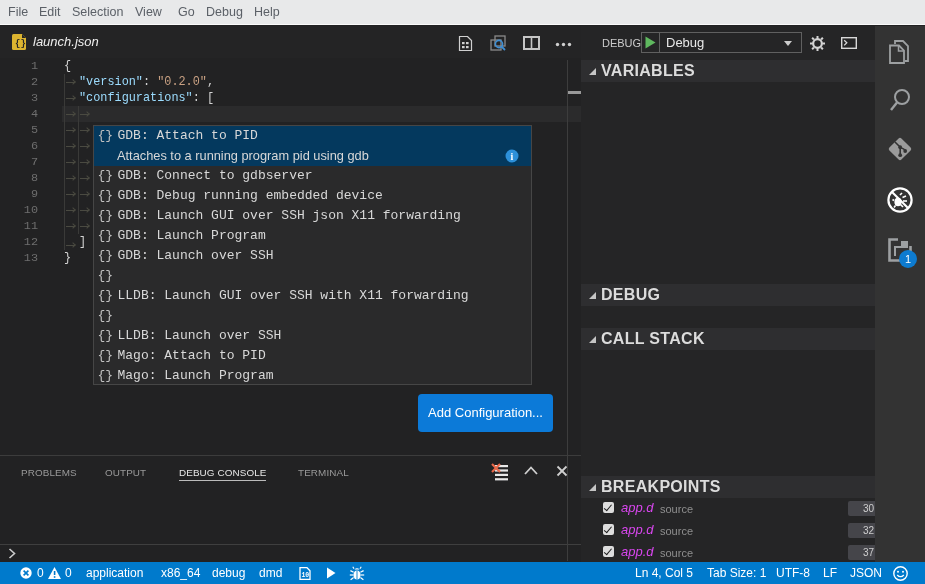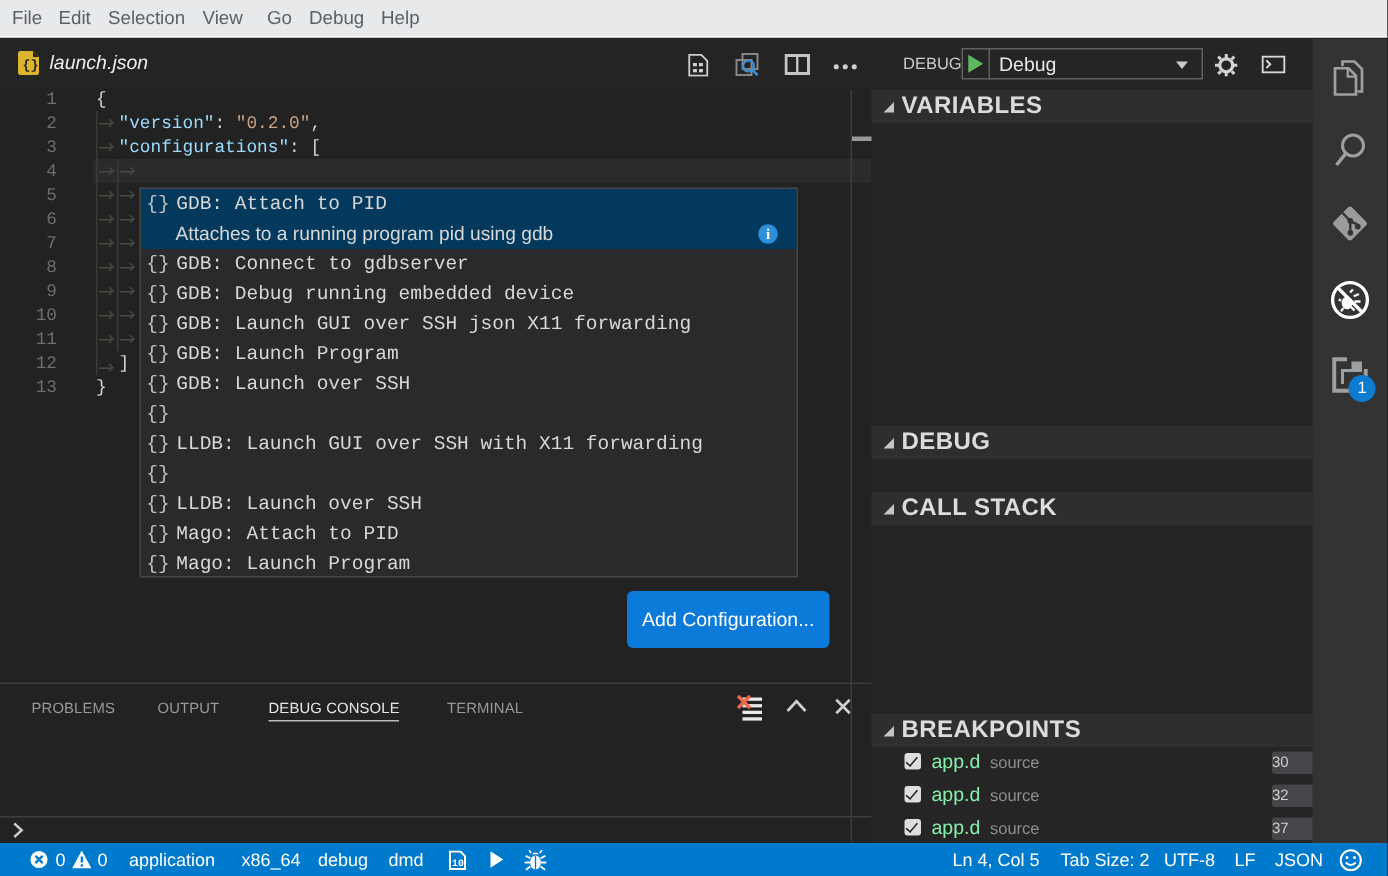--- a/index.html
+++ b/index.html
@@ -67,25 +67,25 @@
 .shead .tw { position:absolute; left:8px; top:8px; width:0; height:0;
   border-left:7px solid transparent; border-bottom:7px solid #c5c5c5; }
 .shead .ht { position:absolute; left:20px; top:0; height:22px; line-height:22px;
   font-size:16px; font-weight:bold; color:#dcdcdc; letter-spacing:0.3px; }
 .brow { position:absolute; left:0; width:294px; height:22px; }
 .cb { position:absolute; left:22px; top:5px; width:11px; height:11px; background:#dddddd;
   border-radius:2px; }
 .cb:after { content:''; position:absolute; left:3.4px; top:0.6px; width:3.2px; height:6.5px;
   border:solid #1e1e1e; border-width:0 1.8px 1.8px 0; transform:rotate(40deg); }
 .bfile { position:absolute; left:40px; top:0; height:22px; line-height:22px; font-size:13px;
-  color:#86efac; }
+  color:#d946ef;font-style:italic; }
 .bsrc { position:absolute; left:79px; top:1px; height:22px; line-height:22px; font-size:11px;
   color:#8f8f8f; }
 .badge { position:absolute; left:267px; top:4px; width:41px; height:15px; background:#45454a;
-  border-radius:2px; font-size:10px; color:#cfcfcf; text-align:left; line-height:15px; }
+  border-radius:2px; font-size:10px; color:#cfcfcf; text-align:center; line-height:15px; }
 
 
 #dbglabel { left:21px; top:0; height:34px; line-height:34px; font-size:11px; color:#cccccc; }
 #dbgbox { left:60px; top:6px; width:161px; height:21px; border:1px solid #606060; }
 #dbgsep { left:78px; top:6px; width:1px; height:21px; background:#606060; }
 #dbgname { left:85px; top:6px; height:21px; line-height:21px; font-size:13px; color:#e8e8e8; }
 #dbgdown { left:203px; top:15px; width:0; height:0; border-left:4px solid transparent;
   border-right:4px solid transparent; border-top:5px solid #cccccc; }
 
 
@@ -272,21 +272,21 @@
       <line x1="5" y1="2.8" x2="3.8" y2="0.8" stroke="#ffffff" stroke-width="1.1"></line>
       <line x1="11" y1="2.8" x2="12.2" y2="0.8" stroke="#ffffff" stroke-width="1.1"></line>
       <line x1="4.6" y1="6.2" x2="1.4" y2="4.6" stroke="#ffffff" stroke-width="1.2"></line>
       <line x1="11.4" y1="6.2" x2="14.6" y2="4.6" stroke="#ffffff" stroke-width="1.2"></line>
       <line x1="4.3" y1="9" x2="0.8" y2="9" stroke="#ffffff" stroke-width="1.2"></line>
       <line x1="11.7" y1="9" x2="15.2" y2="9" stroke="#ffffff" stroke-width="1.2"></line>
       <line x1="4.6" y1="11.6" x2="1.6" y2="13.8" stroke="#ffffff" stroke-width="1.2"></line>
       <line x1="11.4" y1="11.6" x2="14.4" y2="13.8" stroke="#ffffff" stroke-width="1.2"></line>
     </svg>
     <div class="sbi" style="left:635px">Ln 4, Col 5</div>
-    <div class="sbi" style="left:707px">Tab Size: 2</div>
+    <div class="sbi" style="left:707px">Tab Size: 1</div>
     <div class="sbi" style="left:776px">UTF-8</div>
     <div class="sbi" style="left:823px">LF</div>
     <div class="sbi" style="left:850px">JSON</div>
     <svg class="abs" style="left:893px;top:4px" width="15" height="15" viewBox="0 0 15 15">
       <circle cx="7.5" cy="7.5" r="6.7" fill="none" stroke="#ffffff" stroke-width="1.4"></circle>
       <circle cx="5" cy="5.7" r="1" fill="#ffffff"></circle>
       <circle cx="10" cy="5.7" r="1" fill="#ffffff"></circle>
       <path d="M4.2 9 Q7.5 12.4 10.8 9" fill="none" stroke="#ffffff" stroke-width="1.3"></path>
     </svg>
   </div>

